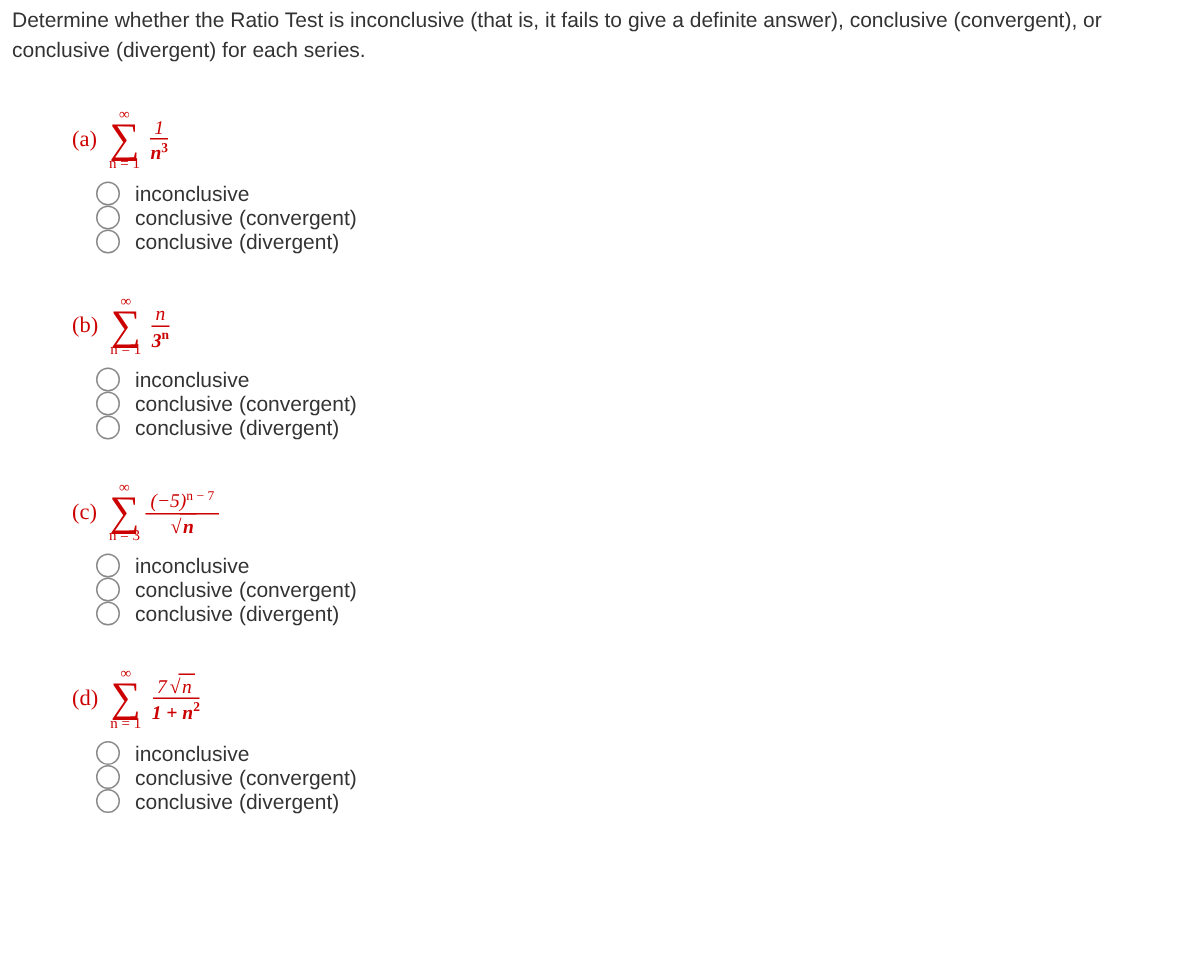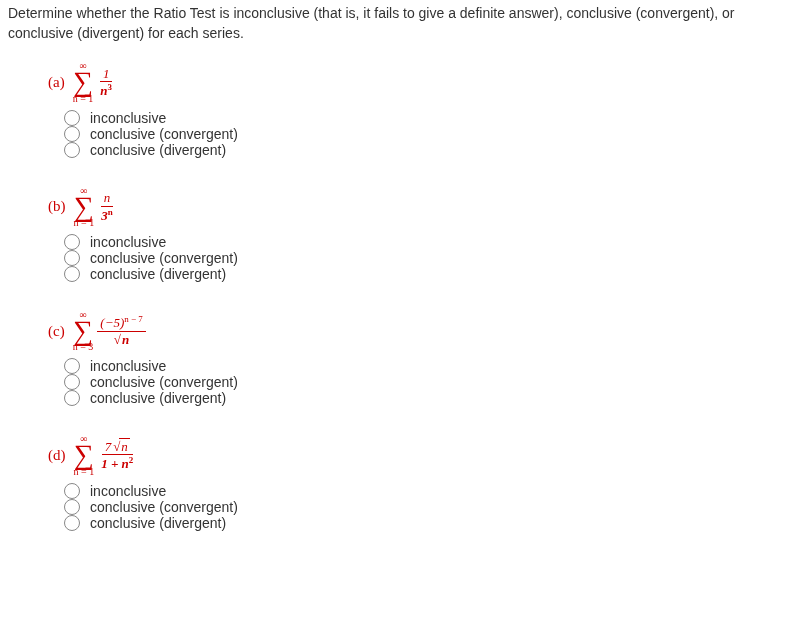--- a/index.html
+++ b/index.html
@@ -5,21 +5,21 @@
   body {
     font-family: Arial, sans-serif;
     font-size: 14px;
     color: #333;
     margin: 0;
     padding: 4px 8px;
     width: 792px;
     box-sizing: border-box;
   }
   .instructions {
-    margin-bottom: 18px;
+    margin-bottom: 29px;
     line-height: 1.4;
   }
   .question-block {
     margin-left: 40px;
     margin-bottom: 28px;
   }
   .formula-row {
     display: flex;
     align-items: center;
     margin-bottom: 6px;

